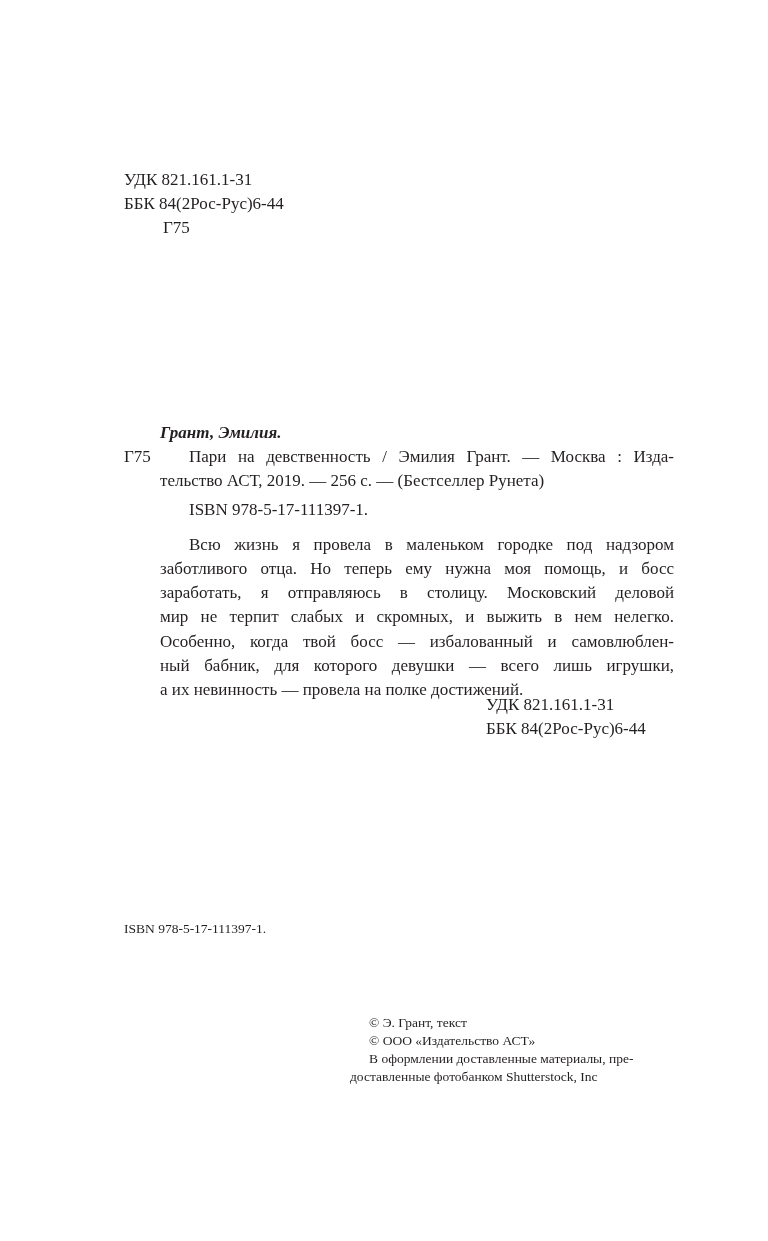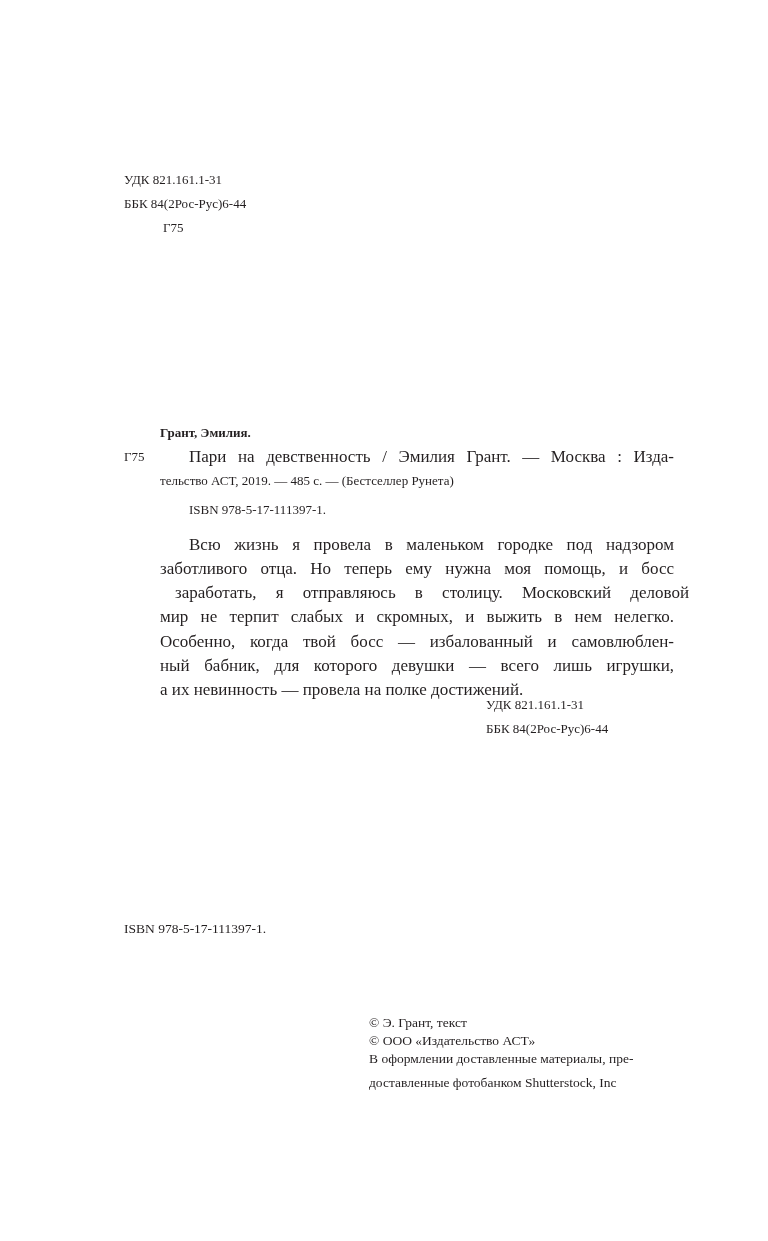--- a/index.html
+++ b/index.html
@@ -2,23 +2,23 @@
 <html><head>
 <meta charset="utf-8">
 <style>
   html, body { margin: 0; padding: 0; background: #ffffff; }
   body {
     width: 768px; height: 1241px; position: relative; overflow: hidden;
     font-family: "Liberation Serif", "DejaVu Serif", serif;
     color: #231f20;
   }
   .abs { position: absolute; white-space: nowrap; }
-  .l18 { font-size: 13px; line-height: 23px; }
+  .l18 { font-size: 17px; line-height: 23px; }
   .l14 { font-size: 13.5px; line-height: 18px; }
-  .bold { font-weight: bold; }
+  .bold { font-weight: bold; font-style: italic; }
   .just {
     position: absolute; left: 160px; width: 514px;
     font-size: 17px; line-height: 24.3px;
     text-align: justify; text-align-last: justify;
     white-space: nowrap;
   }
   .just.last { text-align-last: left; }
 </style>
 </head>
 <body>
@@ -26,37 +26,37 @@
 <div>
   <div class="abs l18" style="left:124px; top:168px;">УДК 821.161.1-31</div>
   <div class="abs l18" style="left:124px; top:192px;">ББК 84(2Рос-Рус)6-44</div>
   <div class="abs l18" style="left:163px; top:216px;">Г75</div>
 </div>
 
 <div>
   <div class="abs l18 bold" style="left:160px; top:421px;">Грант, Эмилия.</div>
   <div class="abs l18" style="left:124px; top:445px;">Г75</div>
   <div class="just" style="left:189px; width:485px; top:445px;">Пари на девственность / Эмилия Грант. — Москва : Изда-</div>
-  <div class="abs l18" style="left:160px; top:469px;">тельство АСТ, 2019. — 485 с. — (Бестселлер Рунета)</div>
+  <div class="abs l18" style="left:160px; top:469px;">тельство АСТ, 2019. — 256 с. — (Бестселлер Рунета)</div>
   <div class="abs l18" style="left:189px; top:498px;">ISBN 978-5-17-111397-1.</div>
 
   <div>
     <div class="just" style="left:189px; width:485px; top:533px;">Всю жизнь я провела в маленьком городке под надзором</div>
     <div class="just" style="top:557px;">заботливого отца. Но теперь ему нужна моя помощь, и босс</div>
-    <div class="just" style="top:581px;margin-left:15px;">заработать, я отправляюсь в столицу. Московский деловой</div>
+    <div class="just" style="top:581px;">заработать, я отправляюсь в столицу. Московский деловой</div>
     <div class="just" style="top:605px;">мир не терпит слабых и скромных, и выжить в нем нелегко.</div>
     <div class="just" style="top:630px;">Особенно, когда твой босс — избалованный и самовлюблен-</div>
     <div class="just" style="top:654px;">ный бабник, для которого девушки — всего лишь игрушки,</div>
     <div class="just last" style="top:678px;">а их невинность — провела на полке достижений.</div>
   </div>
 
   <div class="abs l18" style="left:486px; top:693px;">УДК 821.161.1-31</div>
   <div class="abs l18" style="left:486px; top:717px;">ББК 84(2Рос-Рус)6-44</div>
 </div>
 
 <div class="abs l14" style="left:124px; top:920px;">ISBN 978-5-17-111397-1.</div>
 
 <div>
   <div class="abs l14" style="left:369px; top:1014px;">© Э. Грант, текст</div>
   <div class="abs l14" style="left:369px; top:1032px;">© ООО «Издательство АСТ»</div>
   <div class="abs l14" style="left:369px; top:1050px;">В оформлении доставленные материалы, пре-</div>
-  <div class="abs l14" style="left:369px; top:1068px;margin-top:6px;">доставленные фотобанком Shutterstock, Inc</div>
+  <div class="abs l14" style="left:350px; top:1068px;">доставленные фотобанком Shutterstock, Inc</div>
 </div>
 
 </body></html>

